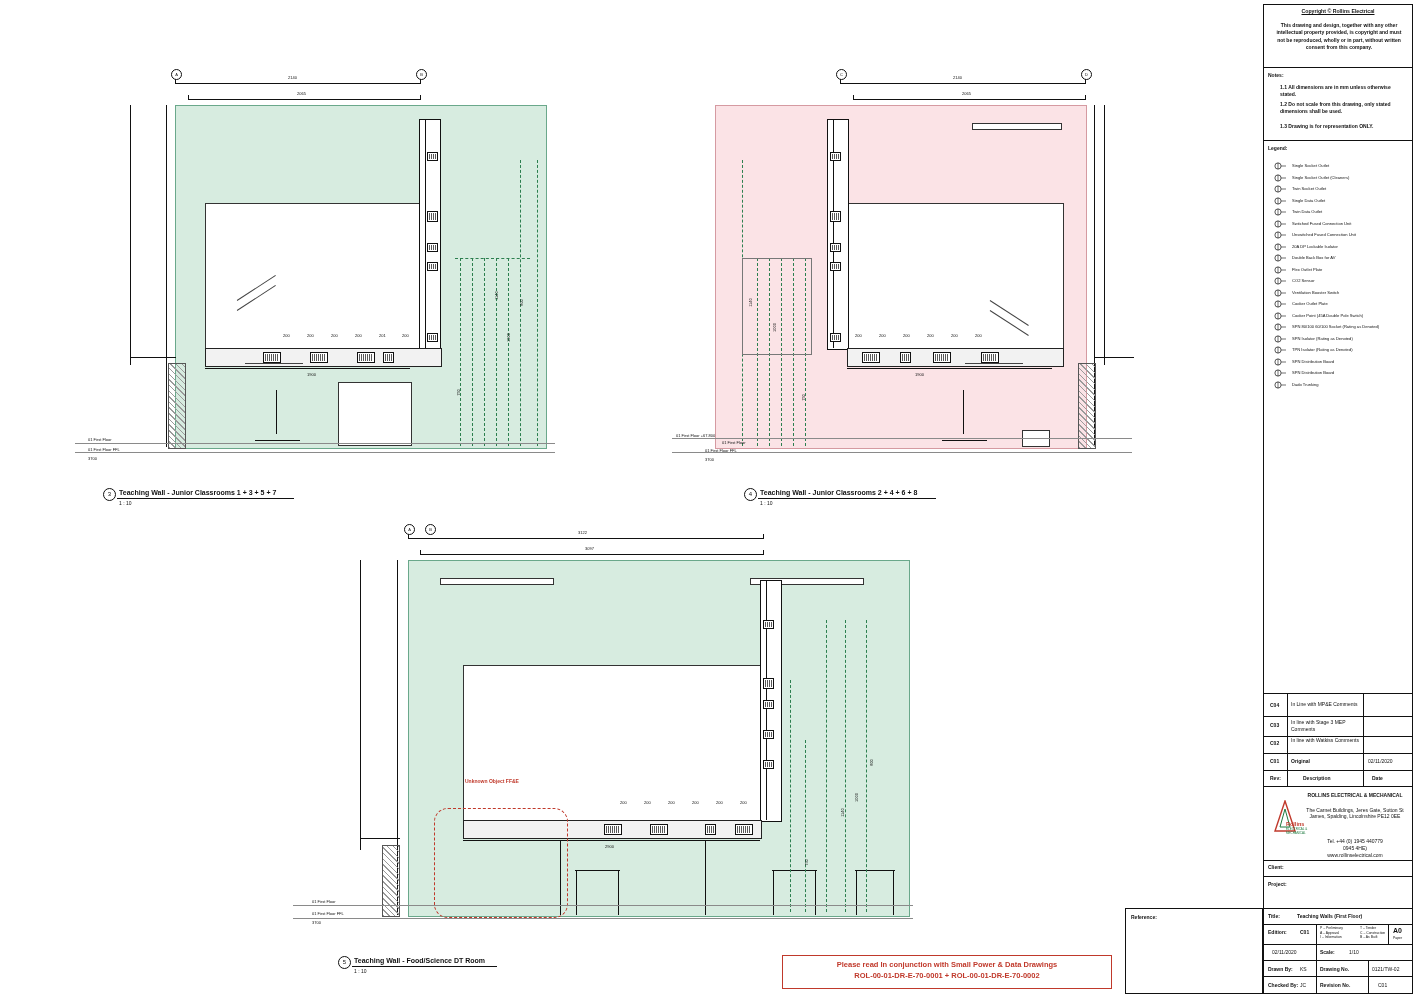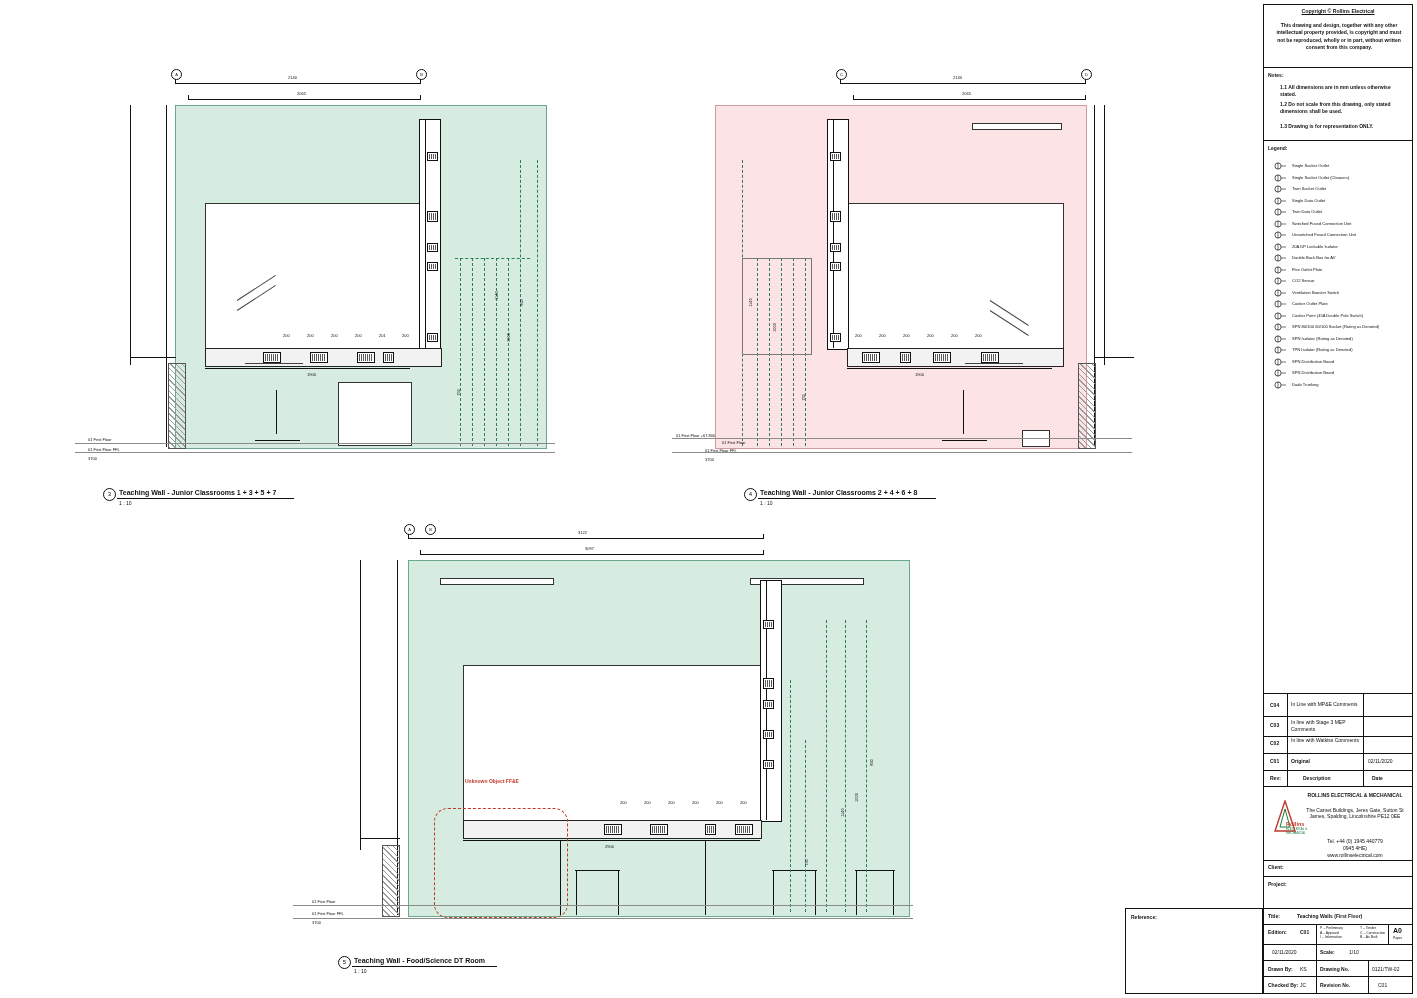--- a/index.html
+++ b/index.html
@@ -301,20 +301,24 @@
     <div class="dim" style="left:312px;top:899px;">01 First Floor</div>
     <div class="dim" style="left:312px;top:911px;">01 First Floor FFL</div>
     <div class="dim" style="left:312px;top:920px;">3700</div>
 
     <div class="viewnum" style="left:338px;top:956px;">5</div>
     <div class="viewtitle" style="left:354px;top:957px;">Teaching Wall - Food/Science DT Room</div>
     <div class="viewscale" style="left:354px;top:968px;">1 : 10</div>
     <div class="viewrule" style="left:352px;top:966px;width:145px;"></div>
   </div>
 
+  <div class="redbox" style="left:782px;top:955px;width:330px;height:34px;">
+    <div>Please read In conjunction with Small Power &amp; Data Drawings</div>
+    <div>ROL-00-01-DR-E-70-0001  +  ROL-00-01-DR-E-70-0002</div>
+  </div>
 
   <div class="tb" style="left:1263px;top:4px;width:150px;height:990px;"></div>
 
   <div class="tbtxt tbhdr" style="left:1268px;top:8px;width:140px;font-size:5.2px;text-decoration:underline;">Copyright © Rollins Electrical</div>
   <div class="tbtxt" style="left:1272px;top:22px;width:134px;text-align:center;line-height:7.3px;font-weight:bold;">This drawing and design, together with any other intellectual property provided, is copyright and must not be reproduced, wholly or in part, without written consent from this company.</div>
   <div class="ln" style="left:1263px;top:67px;width:150px;height:0.8px;"></div>
 
   <div class="note" style="left:1268px;top:72px;">Notes:</div>
   <div class="tbtxt" style="left:1280px;top:84px;width:126px;font-weight:bold;line-height:7.2px;">1.1 All dimensions are in mm unless otherwise stated.</div>
   <div class="tbtxt" style="left:1280px;top:101px;width:126px;font-weight:bold;line-height:7.2px;">1.2 Do not scale from this drawing, only stated dimensions shall be used.</div>

